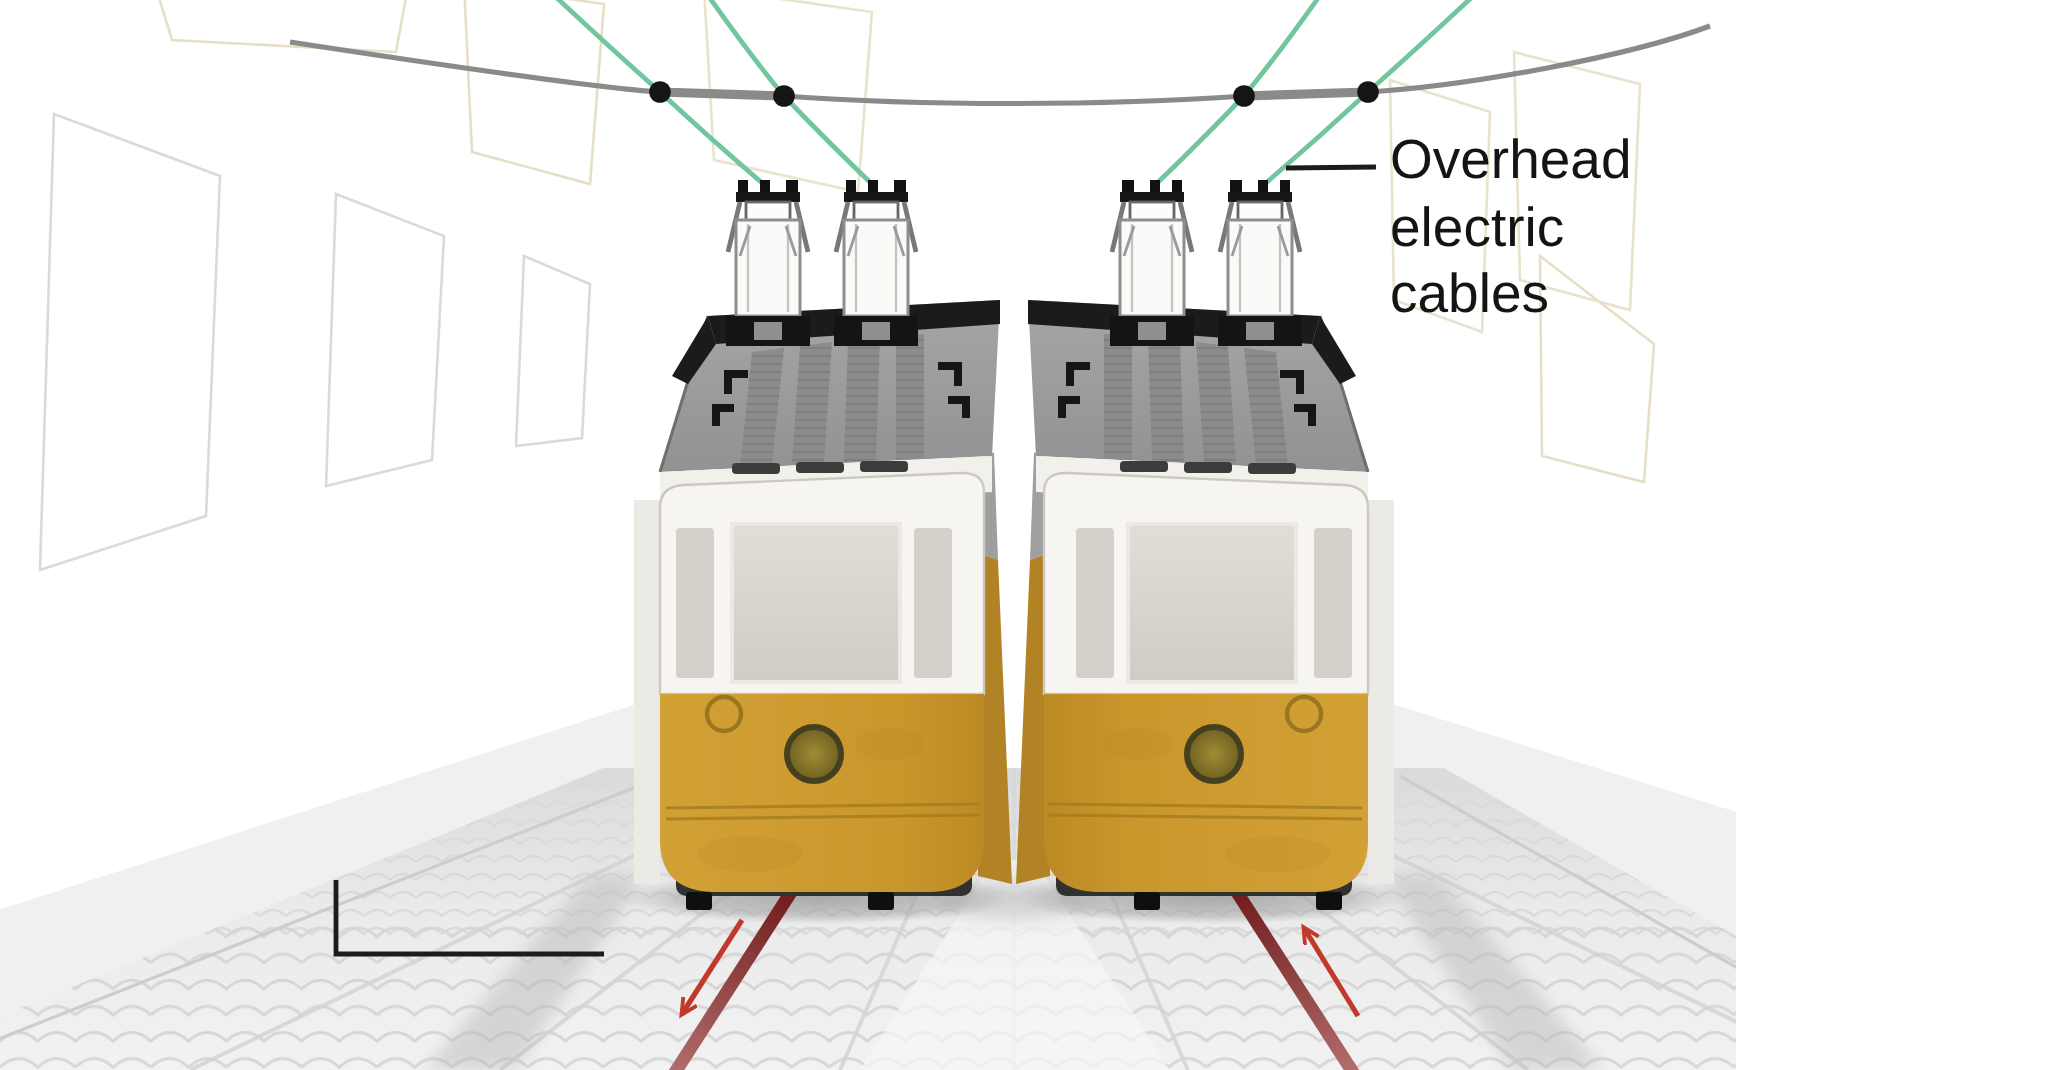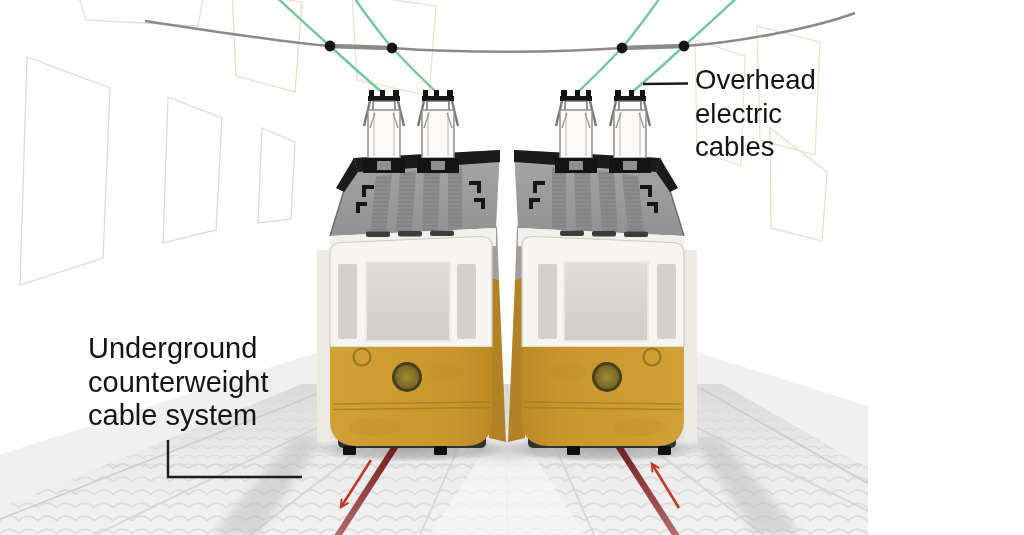--- a/index.html
+++ b/index.html
@@ -191,16 +191,13 @@
   <path d="M371,460 L341,507" stroke="#C1392B" stroke-width="2.6" fill="none" marker-end="url(#ah)"></path>
   <path d="M679,508 L652,464" stroke="#C1392B" stroke-width="2.6" fill="none" marker-end="url(#ah)"></path>
 
   <path d="M643,84 L688,83.5" stroke="#1C1C1C" stroke-width="2.4" fill="none"></path>
   <path d="M168,440 L168,477 L302,477" stroke="#1C1C1C" stroke-width="2.4" fill="none"></path>
 </svg>
 
 <div class="label overhead">Overhead
 electric
 cables</div>
-<div class="label underground">Underground
-counterweight
-cable system</div>
 </div>
 
 </body></html>

